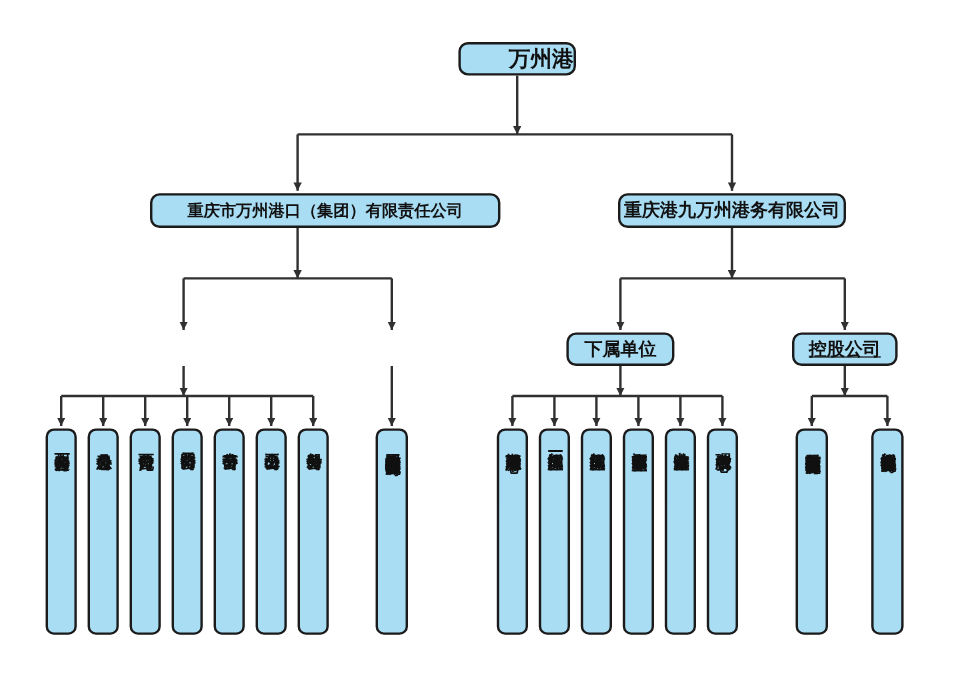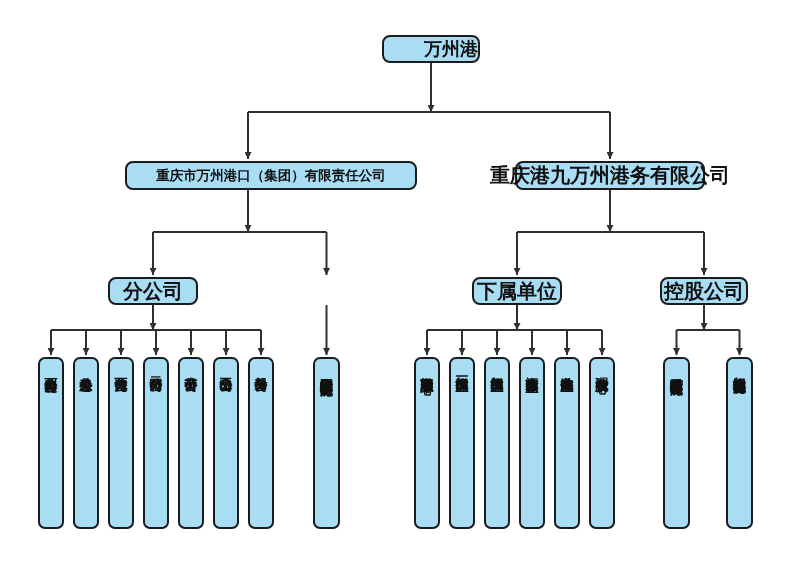--- a/index.html
+++ b/index.html
@@ -7,21 +7,21 @@
     position:relative;width:800px;height:566px;background:#ffffff;overflow:hidden;
     font-family:"DejaVu Sans","Liberation Sans",sans-serif;
   }
   .wires{position:absolute;left:0;top:0;width:800px;height:566px;}
   .box{
     position:absolute;box-sizing:border-box;
     background:#a9ddf4;border:2px solid #1b1b1b;border-radius:8px;
     color:#111;font-weight:bold;
     display:flex;align-items:center;justify-content:center;
   }
-  .hbox{font-size:20px;letter-spacing:0;white-space:nowrap;}
+  .hbox{font-size:15px;letter-spacing:0;white-space:nowrap;}
   .root{font-size:18px;}
   .g1{font-size:13.5px;}
   .vbox{
     border-radius:7px;
     display:flex;align-items:flex-start;justify-content:center;
     padding-top:8px;font-size:13px;
   }
   .vbox span{
     writing-mode:vertical-rl;text-orientation:upright;
     letter-spacing:0.5px;line-height:1;
@@ -81,23 +81,22 @@
       <line x1="676.5" y1="330" x2="676.5" y2="355" marker-end="url(#arr)"></line>
       <line x1="739.5" y1="330" x2="739.5" y2="355" marker-end="url(#arr)"></line>
     </g>
   </svg>
 
   <div class="box hbox root" style="left:382px;top:35px;width:98px;height:28px;padding-left:40px;">万州港</div>
 
   <div class="box hbox g1" style="left:125px;top:161px;width:292px;height:29px;">重庆市万州港口（集团）有限责任公司</div>
   <div class="box hbox" style="left:515px;top:161px;width:190px;height:29px;">重庆港九万州港务有限公司</div>
 
-  <div class="box hbox" style="left:108px;top:277px;width:90px;height:28px;">分公司</div>
   <div class="box hbox" style="left:472px;top:277px;width:90px;height:28px;">下属单位</div>
-  <div class="box hbox" style="left:660px;top:277px;width:88px;height:28px;">控股公司</div>
+  <div class="box hbox" style="left:660px;top:277px;width:88px;height:28px;text-decoration:underline;">控股公司</div>
 
   <div class="box vbox" style="left:38px;top:357px;width:26px;height:172px;">
     <span>万州客运分公司</span>
     </div>
   <div class="box vbox" style="left:73px;top:357px;width:26px;height:172px;">
     <span>忠县分公司</span>
     </div>
   <div class="box vbox" style="left:108px;top:357px;width:26px;height:172px;">
     <span>西沱分公司</span>
     </div>

